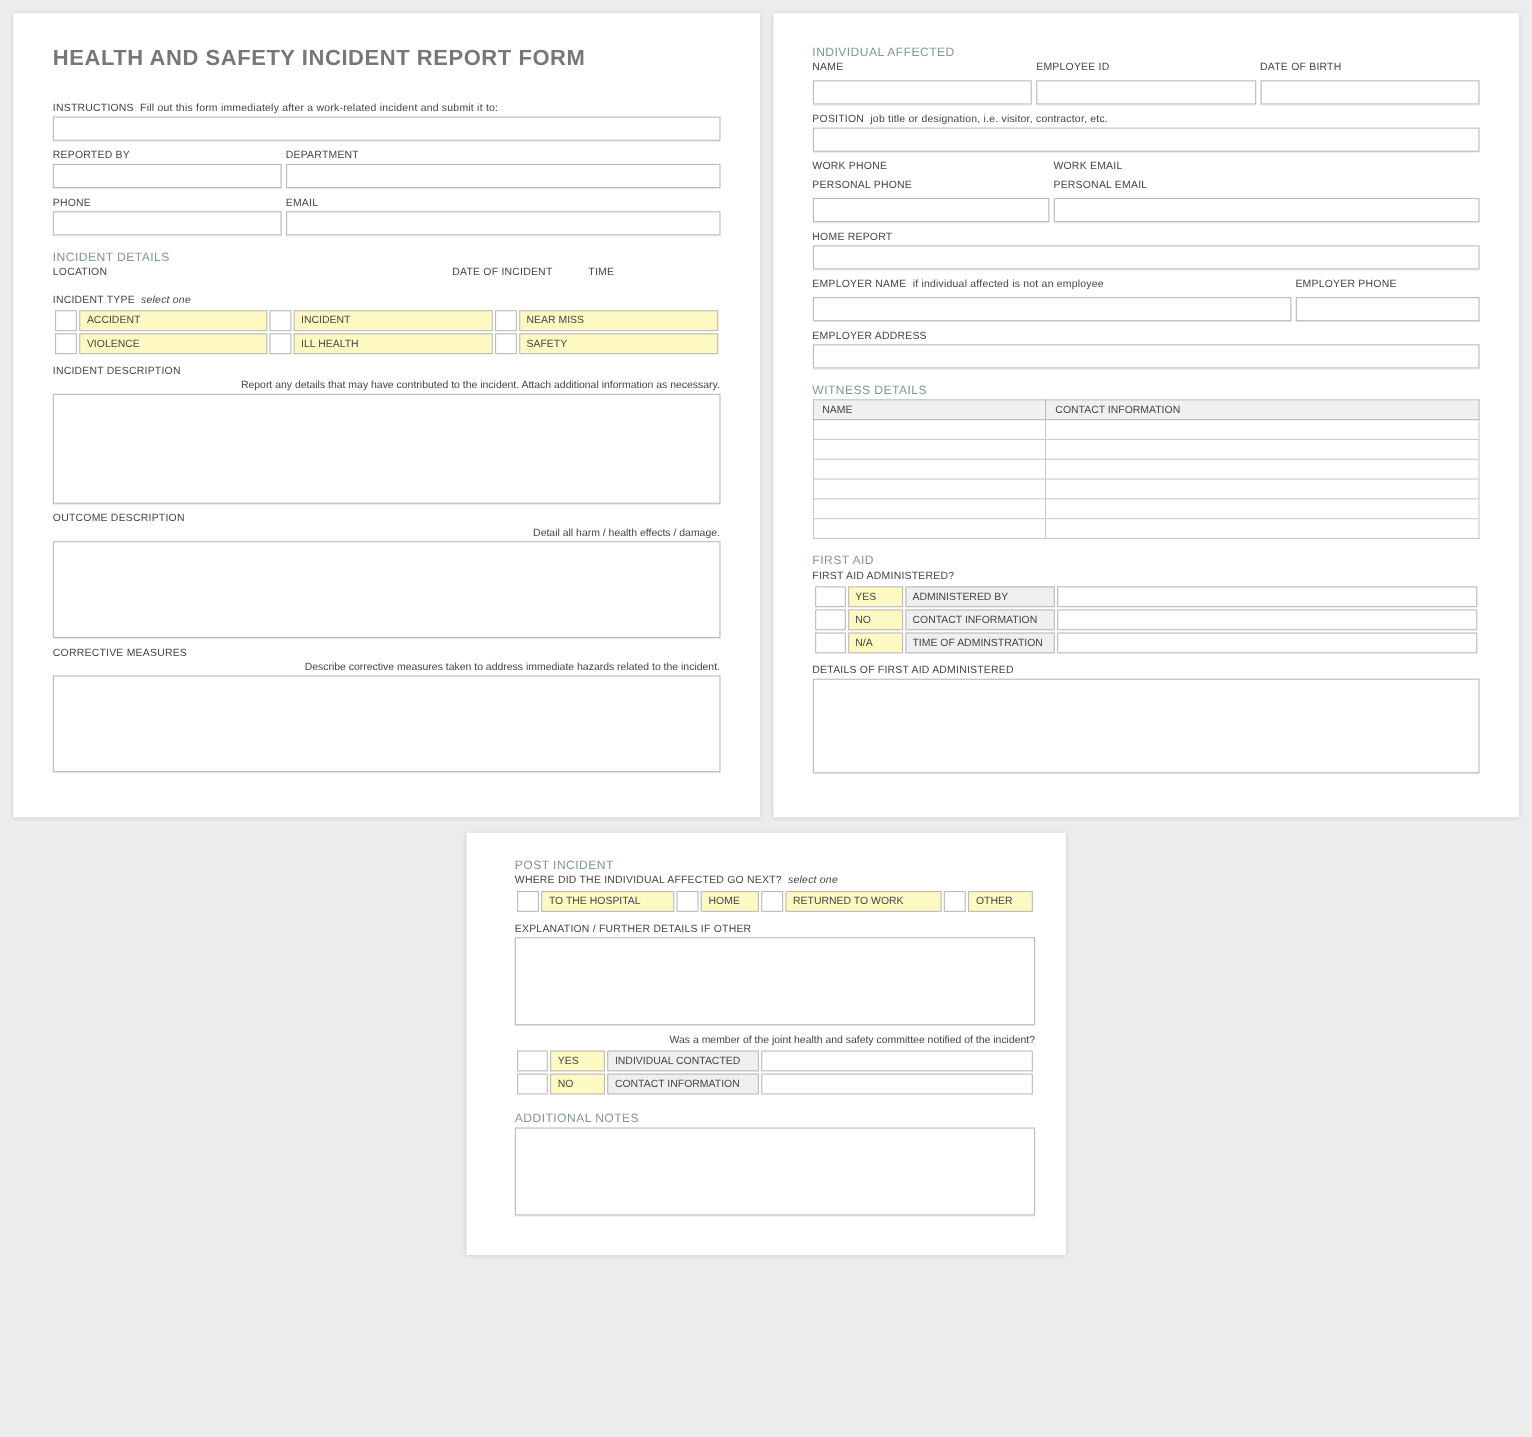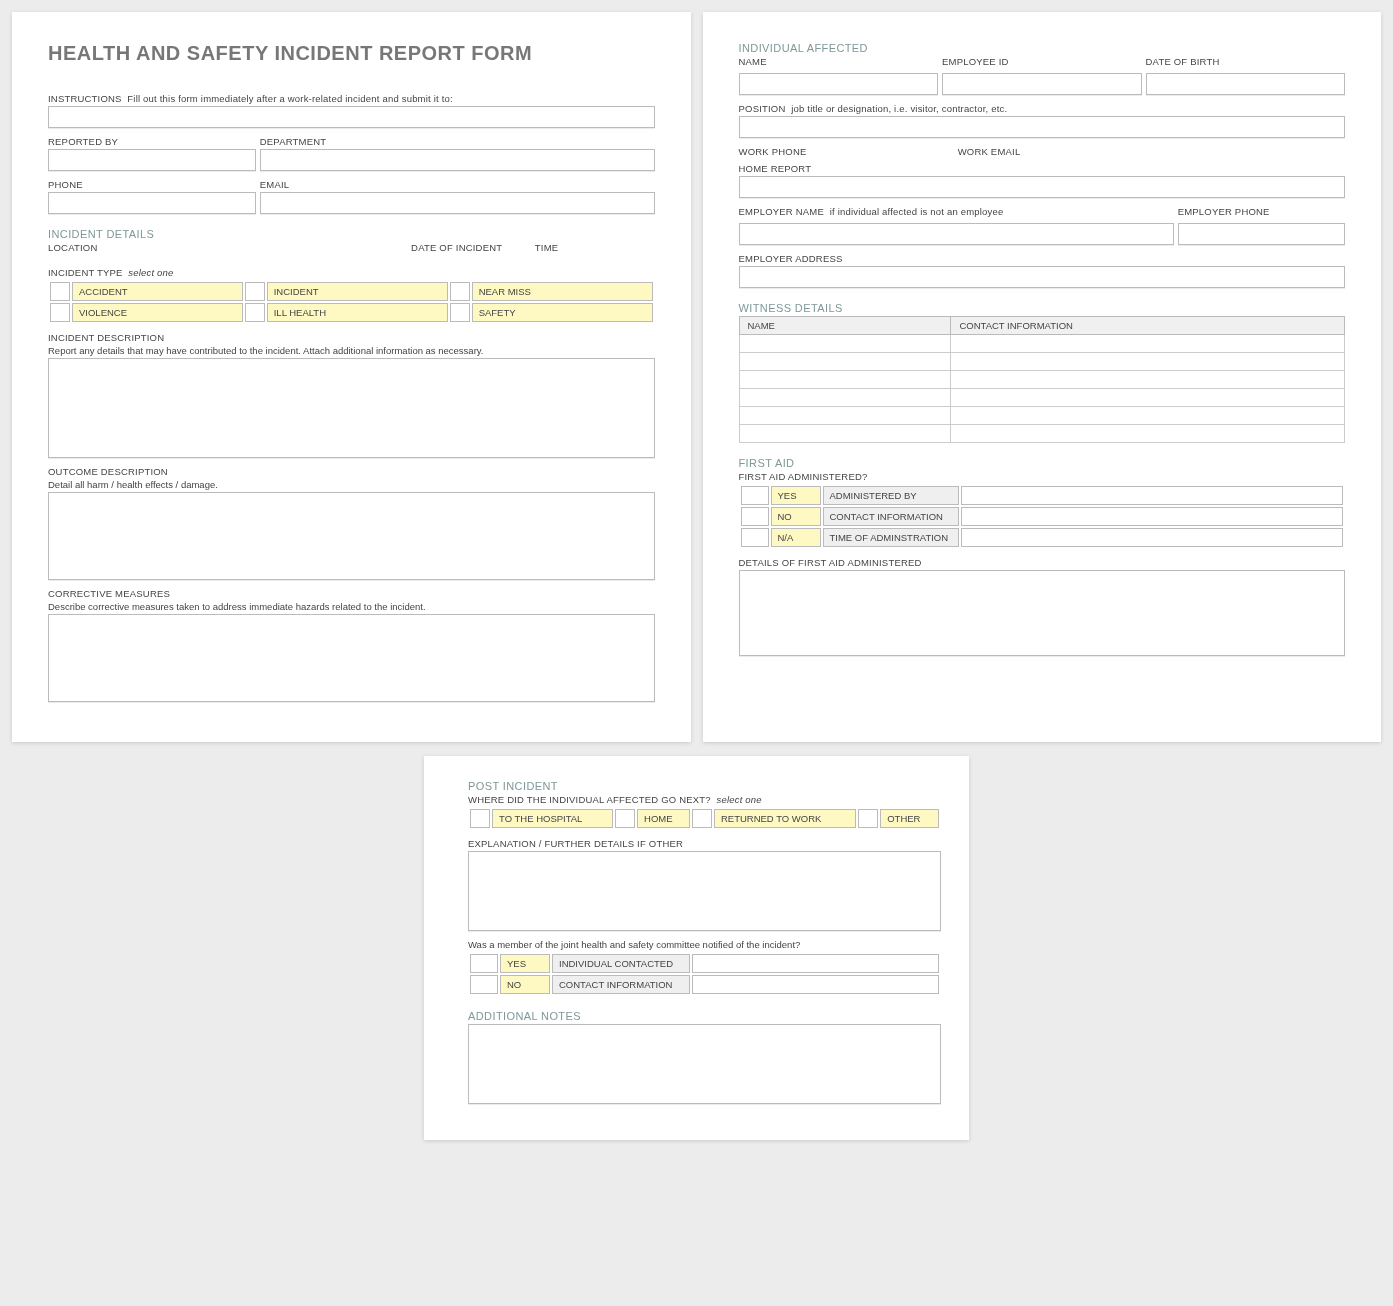--- a/index.html
+++ b/index.html
@@ -59,21 +59,21 @@
   table.opt td { background:#fef9c3; border:1px solid #bbb; padding:3px 6px; font-size:9.5px; vertical-align:middle; }
   table.opt td.box { width:20px; background:#fff; }
   table.opt td.vbox { width:28px; background:#fff;}
   table.opt td.val { background:#fff; }
   table.opt td.hdr { background:#efefef; font-size:9.5px;}
 
   table.wit { width:100%; border-collapse:collapse; }
   table.wit th { background:#f0f0f0; border:1px solid #bbb; font-weight:400; text-align:left; padding:3px 8px; font-size:9.5px;}
   table.wit td { border:1px solid #ccc; height:18px; }
 
-  .sub { font-size:9.5px; color:#444; margin-bottom:2px; }
+  .sub { font-size:9.5px; color:#444; margin-bottom:2px;text-align:right; }
   .split { display:flex; gap:4px; }
   .split > * { flex:1; }
   .w-xs { flex: 0 0 96px; }
   .third .fld.big { height:80px;}
 </style>
 </head>
 <body>
 
 <div class="row">
 
@@ -202,20 +202,28 @@
 
     <div class="grid mbx">
       <div>
           <span class="lbl">WORK PHONE</span>
         </div>
       <div style="flex:1.8">
           <span class="lbl">WORK EMAIL</span>
         </div>
     </div>
 
+    <div class="grid mbx">
+      <div>
+          <span class="lbl">PERSONAL PHONE</span>
+        </div>
+      <div style="flex:1.8">
+          <span class="lbl">PERSONAL EMAIL</span>
+        </div>
+    </div>
     <div class="grid mb">
       <div>
           <div class="fld"></div>
         </div>
       <div style="flex:1.8">
           <div class="fld"></div>
         </div>
     </div>
 
     <span class="lbl">HOME REPORT</span>

